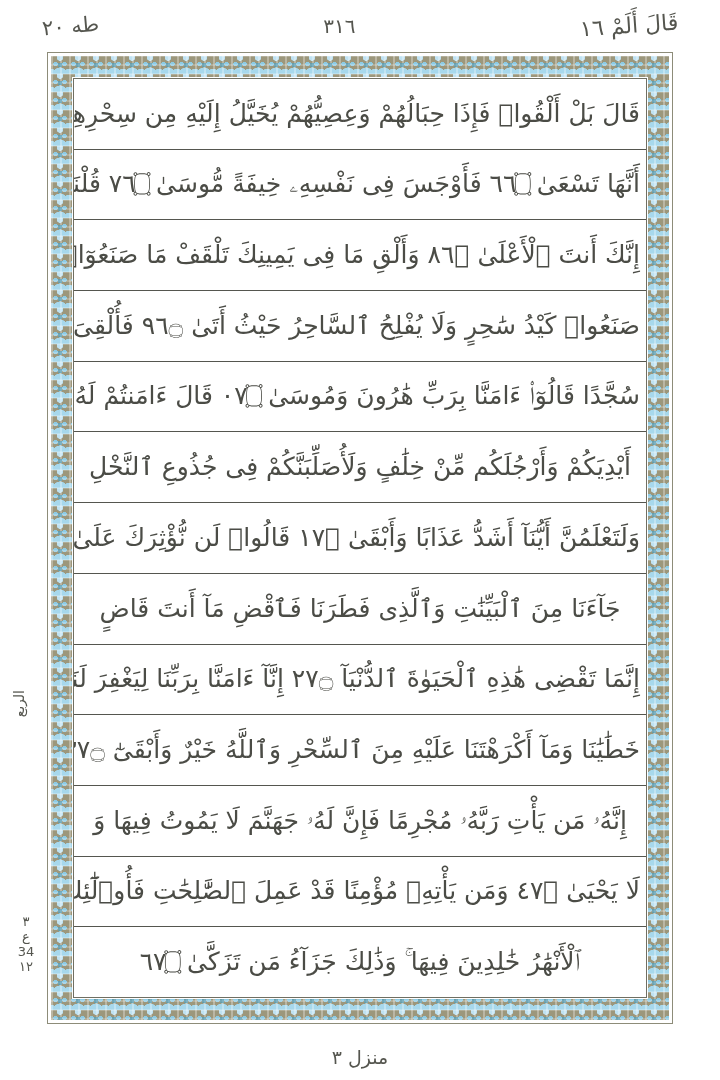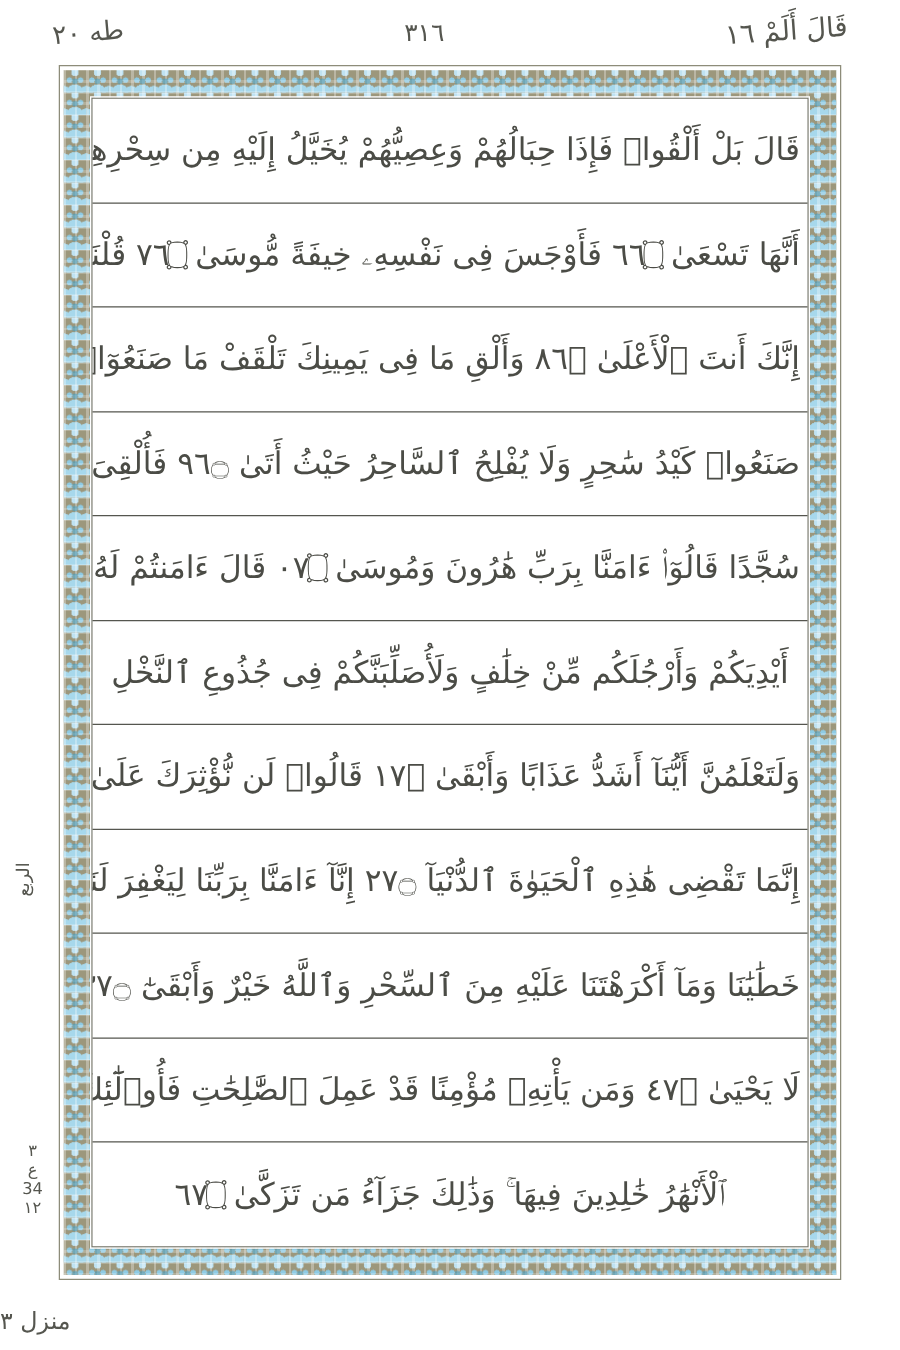--- a/index.html
+++ b/index.html
@@ -156,21 +156,21 @@
     line-height: 1.15;
   }
   .marker-ruku span { display: block; }
 
   
   .page-footer {
     position: absolute;
     left: 0;
     bottom: 12px;
     width: 720px;
-    text-align: left;
+    text-align: center;
     color: #55564f;
     font-family: "DejaVu Sans", sans-serif;
     font-size: 19px;
     direction: rtl;
   }
 </style>
 </head>
 <body>
 
 <div class="page-header">
@@ -199,24 +199,30 @@
       <div class="aya-line">
         <div class="aya-text">سُجَّدًا قَالُوٓا۟ ءَامَنَّا بِرَبِّ هَٰرُونَ وَمُوسَىٰ ۝٧٠ قَالَ ءَامَنتُمْ لَهُۥ قَبْلَ</div>
       </div>
       <div class="aya-line">
         <div class="aya-text">أَيْدِيَكُمْ وَأَرْجُلَكُم مِّنْ خِلَٰفٍ وَلَأُصَلِّبَنَّكُمْ فِى جُذُوعِ ٱلنَّخْلِ</div>
       </div>
       <div class="aya-line">
         <div class="aya-text">وَلَتَعْلَمُنَّ أَيُّنَآ أَشَدُّ عَذَابًا وَأَبْقَىٰ ۝٧١ قَالُوا۟ لَن نُّؤْثِرَكَ عَلَىٰ مَا</div>
       </div>
       <div class="aya-line">
+        <div class="aya-text">جَآءَنَا مِنَ ٱلْبَيِّنَٰتِ وَٱلَّذِى فَطَرَنَا فَٱقْضِ مَآ أَنتَ قَاضٍ</div>
+      </div>
+      <div class="aya-line">
         <div class="aya-text">إِنَّمَا تَقْضِى هَٰذِهِ ٱلْحَيَوٰةَ ٱلدُّنْيَآ ۝٧٢ إِنَّآ ءَامَنَّا بِرَبِّنَا لِيَغْفِرَ لَنَا</div>
       </div>
       <div class="aya-line">
         <div class="aya-text">خَطَٰيَٰنَا وَمَآ أَكْرَهْتَنَا عَلَيْهِ مِنَ ٱلسِّحْرِ وَٱللَّهُ خَيْرٌ وَأَبْقَىٰٓ ۝٧٣</div>
+      </div>
+      <div class="aya-line">
+        <div class="aya-text">إِنَّهُۥ مَن يَأْتِ رَبَّهُۥ مُجْرِمًا فَإِنَّ لَهُۥ جَهَنَّمَ لَا يَمُوتُ فِيهَا وَ</div>
       </div>
       <div class="aya-line">
         <div class="aya-text">لَا يَحْيَىٰ ۝٧٤ وَمَن يَأْتِهِۦ مُؤْمِنًا قَدْ عَمِلَ ٱلصَّٰلِحَٰتِ فَأُو۟لَٰٓئِكَ</div>
       </div>
       <div class="aya-line">
         <div class="aya-text">ٱلْأَنْهَٰرُ خَٰلِدِينَ فِيهَا ۚ وَذَٰلِكَ جَزَآءُ مَن تَزَكَّىٰ ۝٧٦</div>
       </div>
 
     </div>
   </div>

